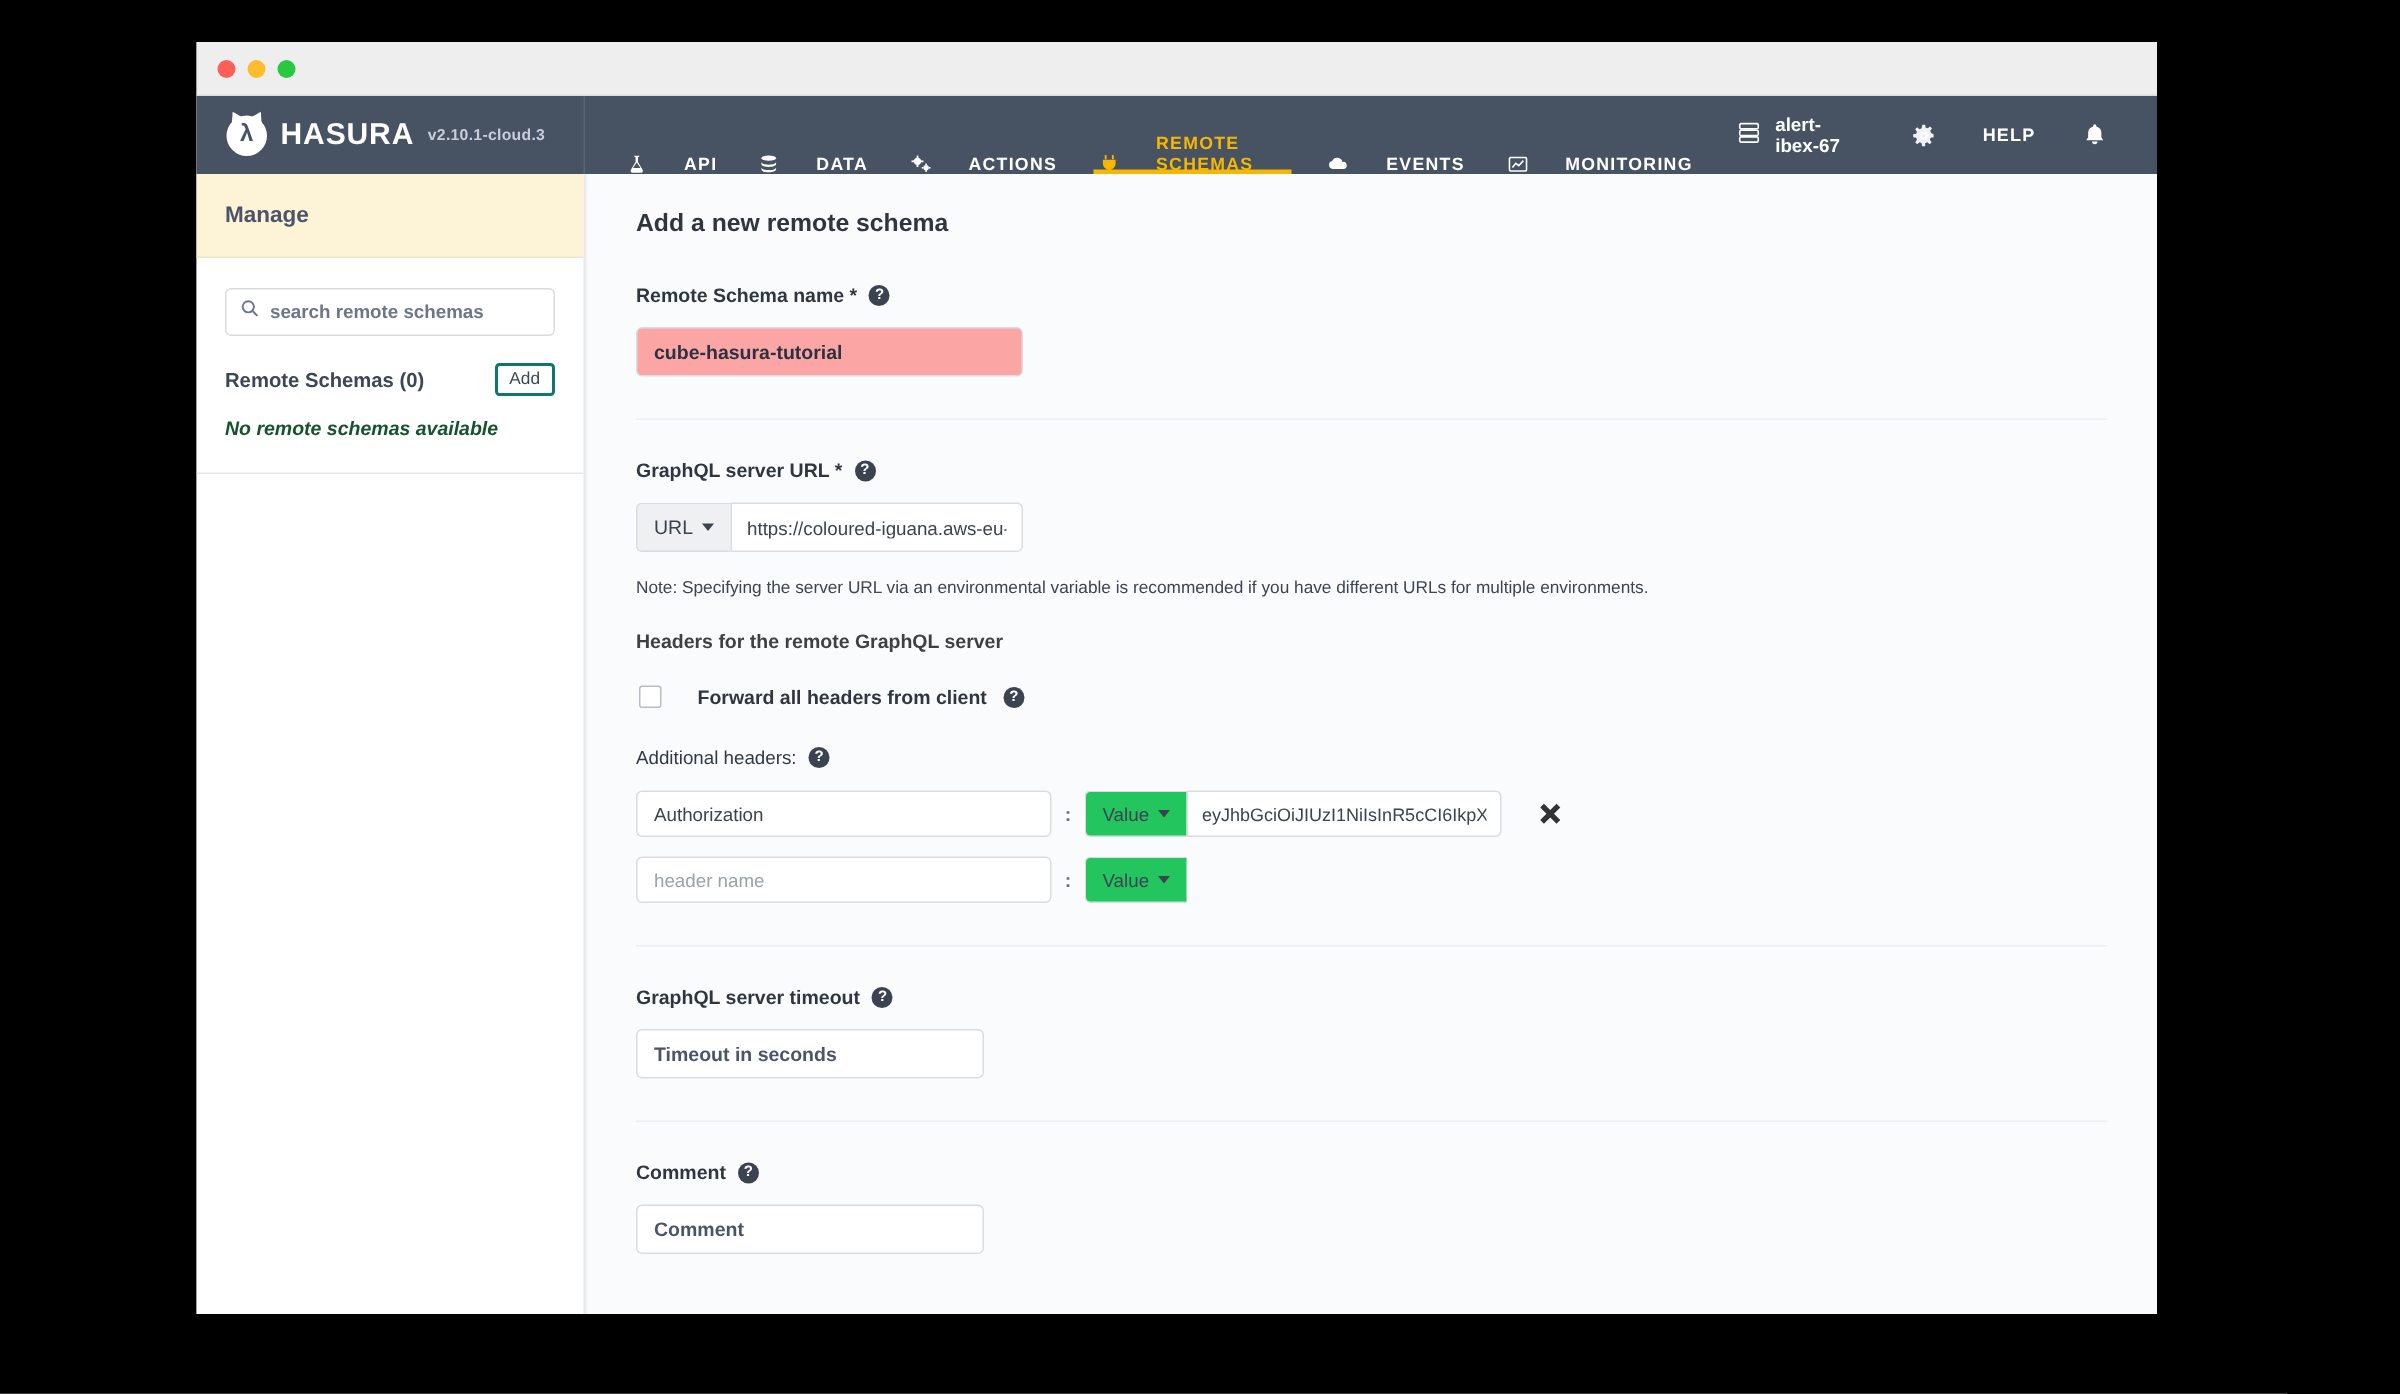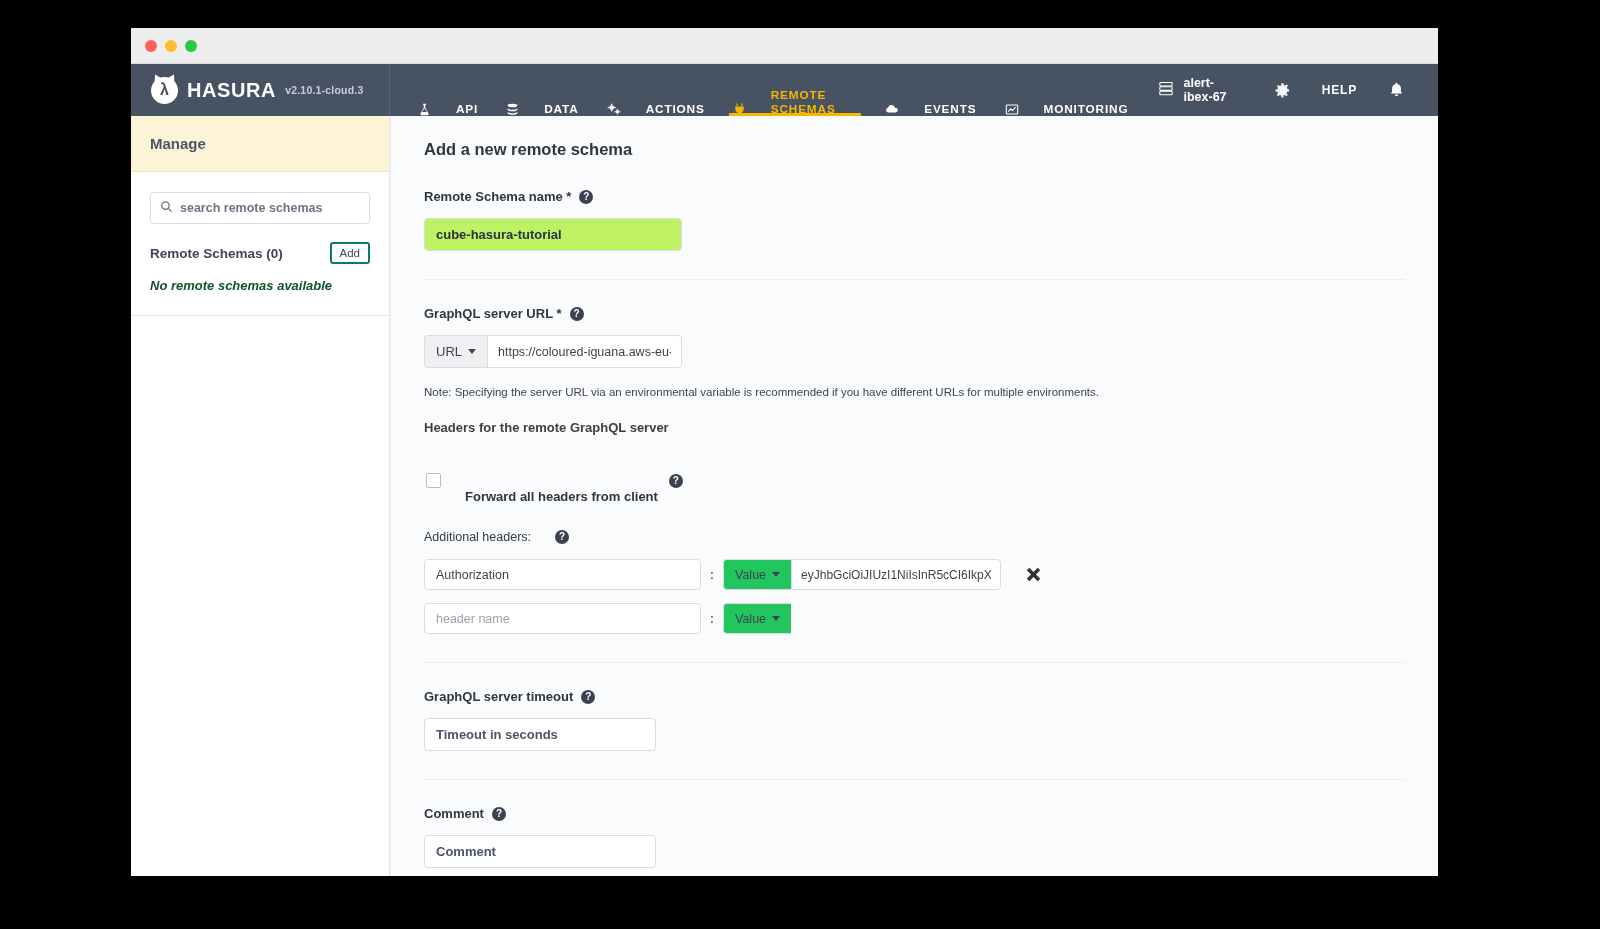--- a/index.html
+++ b/index.html
@@ -166,21 +166,21 @@
     margin-bottom: 14px;
   }
   .help-icon {
     width: 14px; height: 14px; border-radius: 50%;
     background: #3c4350; color: #fff;
     font-size: 10px; font-weight: bold; line-height: 14px;
     text-align: center; cursor: pointer; flex-shrink: 0;
   }
   .text-input {
     height: 33px; border: 1px solid #d9dde2; border-radius: 4px;
-    background: #bef264; font-family: inherit; font-size: 13px;
+    background: #fca5a5; font-family: inherit; font-size: 13px;
     padding: 0 11px; outline: none; color: #3c4350;
   }
   #schema-name-input { width: 258px; font-weight: bold; color: #2b3242; }
   .section-divider {
     border-top: 1px solid #eceef1;
     margin: 28px 0 26px 0;
   }
 
   
   #url-row { display: flex; align-items: stretch; width: 258px; }
@@ -215,25 +215,25 @@
   #forward-row {
     display: flex; align-items: center; gap: 0; margin-bottom: 26px;
   }
   #forward-check {
     width: 15px; height: 15px; border: 1px solid #b7bdc6;
     border-radius: 2px; background: #fff; cursor: pointer;
     margin-left: 2px;
   }
   #forward-label {
     font-size: 13px; font-weight: bold; color: #2f3640;
-    margin-left: 24px; margin-right: 11px; margin-top: 32px;
+    margin-left: 24px; margin-right: 11px;
   }
   #additional-label {
     font-size: 12.5px; color: #31384a;
-    display: flex; align-items: center; gap: 24px;
+    display: flex; align-items: center; gap: 8px;
     margin-bottom: 15px;
   }
   .header-row {
     display: flex; align-items: center; margin-bottom: 13px;
   }
   .hdr-name {
     width: 277px; height: 31px;
     border: 1px solid #d9dde2; border-radius: 4px;
     background: #fff; font-family: inherit; font-size: 12.5px;
     padding: 0 11px; outline: none; color: #3c4350;

